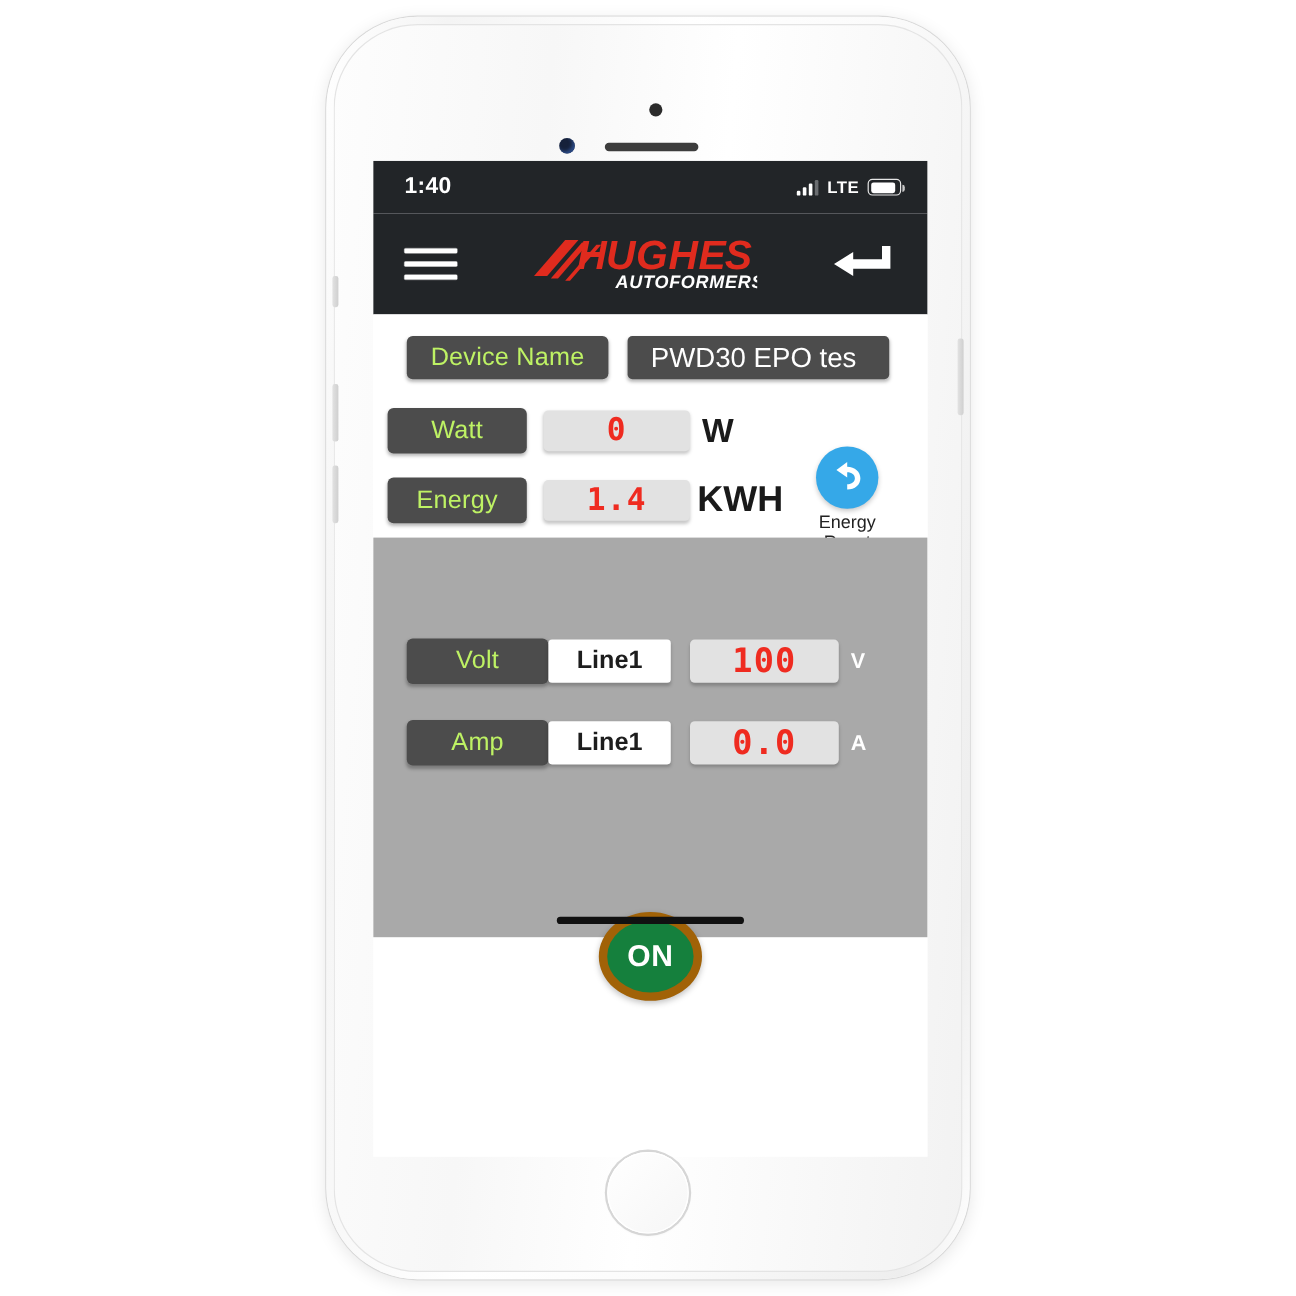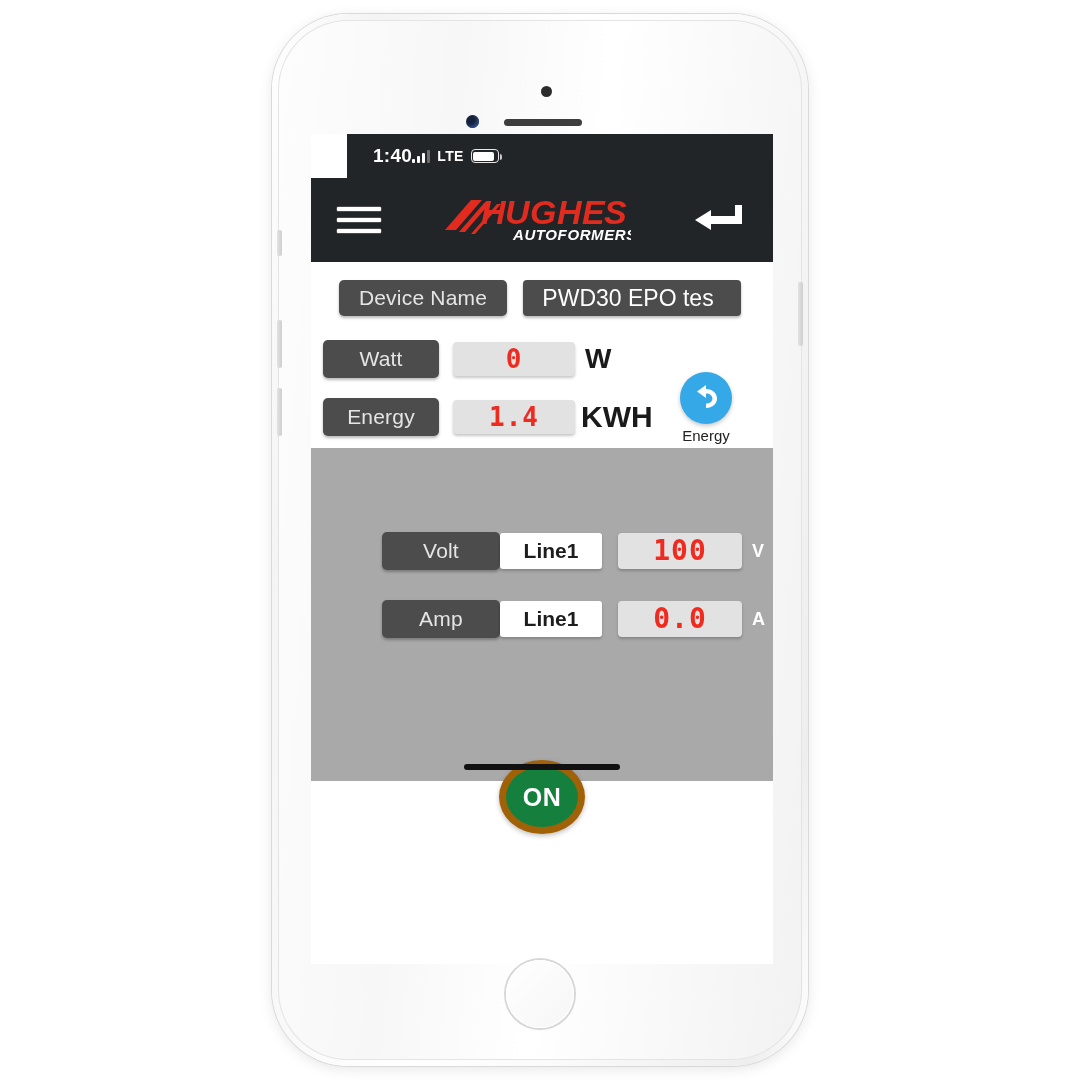--- a/index.html
+++ b/index.html
@@ -54,22 +54,22 @@
     position:absolute;
     left:33px; top:114px;
     width:462px; height:830px;
     background:#ffffff;
     overflow:hidden;
   }
 
   
   #statusbar{
     height:44px;background:#222528;color:#fff;
-    display:flex;align-items:center;
-    padding:0 22px 0 26px;box-sizing:border-box;margin-left:36px;
+    display:flex;align-items:center;justify-content:space-between;
+    padding:0 22px 0 26px;box-sizing:border-box;
   }
   #clock{font-size:19px;font-weight:bold;letter-spacing:.3px;}
   #status-right{display:flex;align-items:center;gap:7px;}
   .bars{display:flex;align-items:flex-end;gap:2px;height:13px;}
   .bars i{width:3px;background:#fff;border-radius:1px;display:block;}
   .bars i:nth-child(1){height:4px;}
   .bars i:nth-child(2){height:7px;}
   .bars i:nth-child(3){height:10px;}
   .bars i:nth-child(4){height:13px;background:#6a6d70;}
   #lte{font-size:14px;font-weight:bold;letter-spacing:.4px;}
@@ -95,21 +95,21 @@
   #logo svg{position:absolute;left:0;top:0;}
 
   #backbtn{width:56px;height:34px;cursor:pointer;position:relative;}
 
   
   #panel-white{background:#fff;padding:18px 0 12px 0;}
 
   .row{display:flex;align-items:center;}
 
   .lbl{
-    background:#4c4c4c;color:#e5e5e5;border-radius:5px;
+    background:#4c4c4c;color:#bef264;border-radius:5px;
     font-size:21px;font-weight:normal;
     display:flex;align-items:center;justify-content:center;
     box-shadow:0 2px 3px rgba(0,0,0,.28);
     letter-spacing:.2px;
   }
 
   .dn-lbl{width:168px;height:36px;margin-left:28px;}
   .dn-val{
     width:218px;height:36px;margin-left:16px;background:#4c4c4c;color:#fff;border-radius:4px;
     font-size:23px;display:flex;align-items:center;justify-content:center;
@@ -138,21 +138,21 @@
   .unit.kwh{font-size:30px;margin-left:6px;}
 
   
   #energy-reset{position:absolute;left:352px;top:110px;width:86px;text-align:center;cursor:pointer;}
   #er-circle{width:52px;height:52px;border-radius:50%;background:#35a8e8;margin:0 auto;
              display:flex;align-items:center;justify-content:center;
              box-shadow:0 2px 4px rgba(0,0,0,.22);}
   #er-text{font-size:15px;color:#222;line-height:1.12;margin-top:4px;font-weight:normal;}
 
   
-  #panel-gray{background:#a9a9a9;flex:1;position:relative;padding-left:43px;}
+  #panel-gray{background:#a9a9a9;flex:1;position:relative;}
 
   #row-volt{padding-top:84px;}
   #row-amp{margin-top:30px;}
 
   .g-lbl{width:118px;height:38px;margin-left:28px;}
   .line-box{
     background:#ffffff;color:#1d1d1d;border-radius:3px;height:36px;width:102px;margin-left:0;
     display:flex;align-items:center;justify-content:center;
     font-size:21px;font-weight:bold;
     box-shadow:0 2px 3px rgba(0,0,0,.22);

